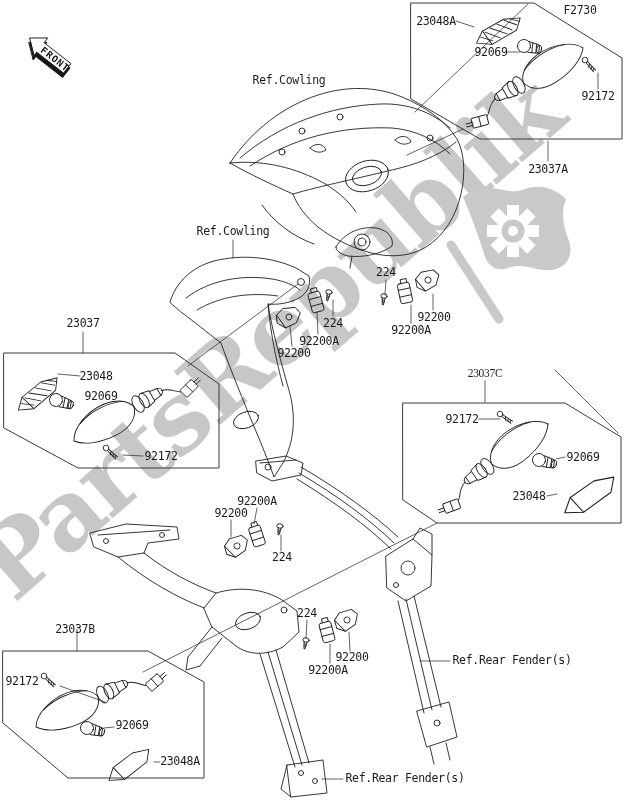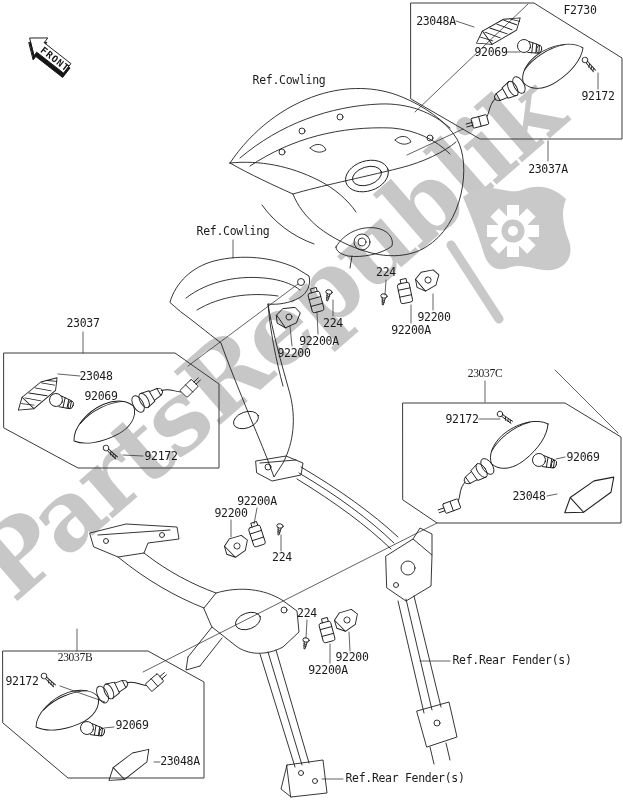--- a/index.html
+++ b/index.html
@@ -273,20 +273,20 @@
       <span class="lbl" style="left: 462px; top: 414px;">92172</span>
       <span class="lbl" style="left: 583px; top: 452px;">92069</span>
       <span class="lbl" style="left: 529px; top: 491px;">23048</span>
       <span class="lbl" style="left: 257px; top: 496px;">92200A</span>
       <span class="lbl" style="left: 231px; top: 508px;">92200</span>
       <span class="lbl" style="left: 282px; top: 552px;">224</span>
       <span class="lbl" style="left: 307px; top: 608px;">224</span>
       <span class="lbl" style="left: 352px; top: 652px;">92200</span>
       <span class="lbl" style="left: 328px; top: 665px;">92200A</span>
       <span class="lbl" style="left: 512px; top: 655px;">Ref.Rear Fender(s)</span>
-      <span class="lbl" style="left: 75px; top: 652px; font-family: Liberation Serif, serif;">23037B</span>
+      <span class="lbl" style="left: 75px; top: 624px;">23037B</span>
       <span class="lbl" style="left: 22px; top: 676px;">92172</span>
       <span class="lbl" style="left: 132px; top: 720px;">92069</span>
       <span class="lbl" style="left: 180px; top: 756px;">23048A</span>
       <span class="lbl" style="left: 405px; top: 773px;">Ref.Rear Fender(s)</span>
     </div>
 
 </div>
 
 </body></html>

